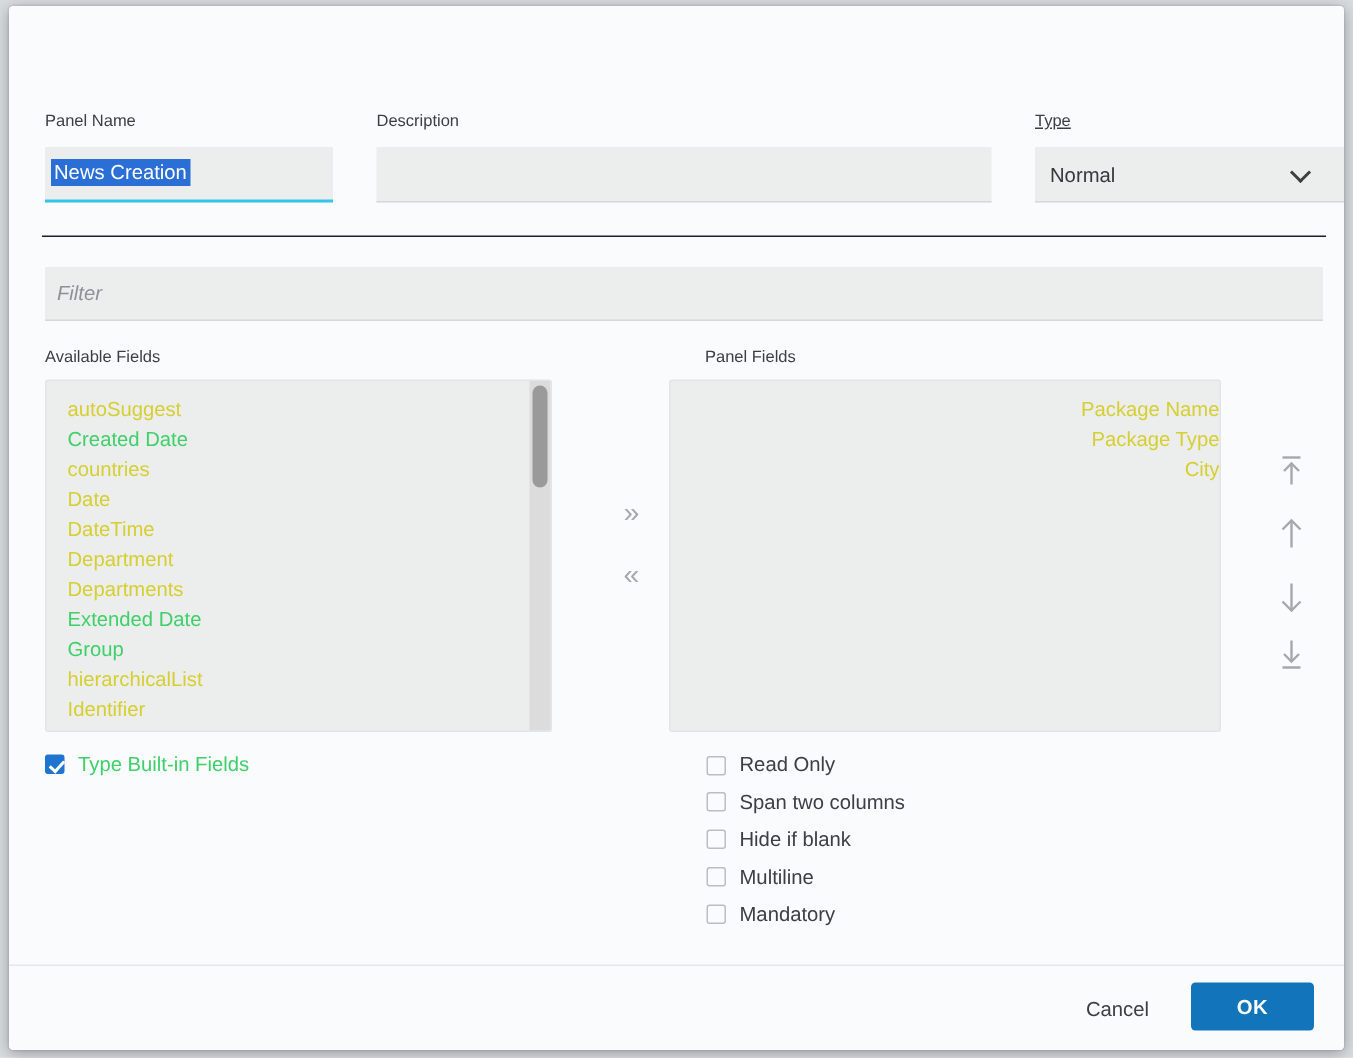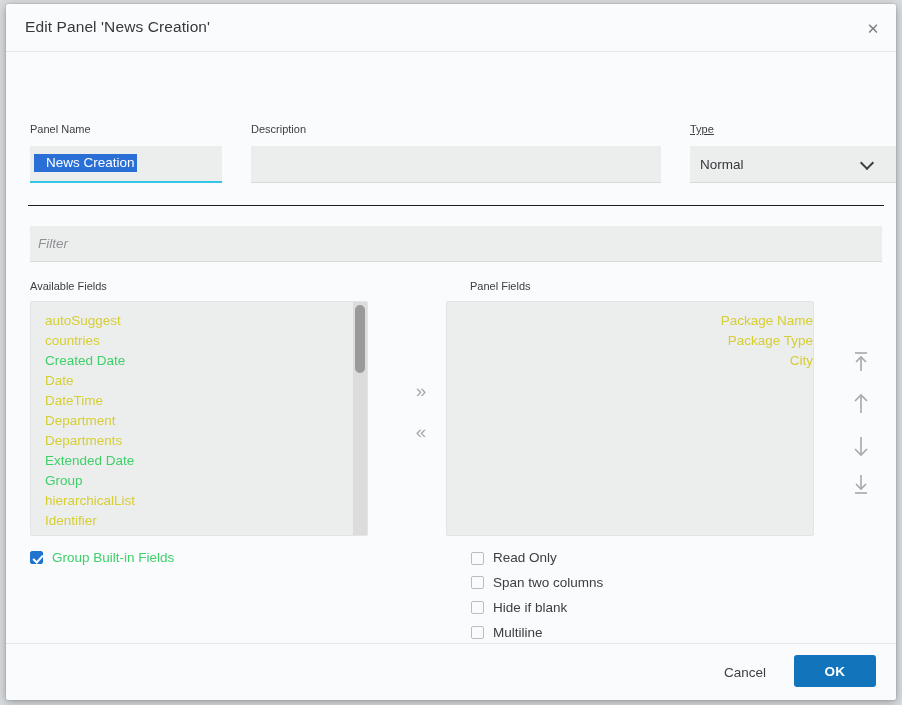--- a/index.html
+++ b/index.html
@@ -83,21 +83,21 @@
     width: 192px; height: 37px;
     background: #eceded;
     border-bottom: 2px solid #33c5e8;
   }
   #panel-name-sel {
     position: absolute;
     left: 4px; top: 8px;
     background: #2a6fd6;
     color: #ffffff;
     font-size: 13.5px;
-    padding: 1px 2px 2px 12px;
+    padding: 1px 2px 2px 2px;
     white-space: nowrap;
   }
 
   #desc-input {
     left: 245px; top: 94px;
     width: 410px; height: 37px;
   }
 
   #type-select {
     position: absolute;
@@ -295,24 +295,20 @@
     font-weight: bold;
     letter-spacing: 0.4px;
     cursor: pointer;
   }
 </style>
 </head>
 <body>
 
 <div class="dialog">
 
-  <div class="dlg-header">
-    <div class="dlg-title">Edit Panel 'News Creation'</div>
-    <button class="close-btn">✕</button>
-  </div>
 
   <div class="dlg-body">
 
     <div class="field-label" style="left:24px; top:71px;">Panel Name</div>
     <div id="panel-name-wrap">
       <span id="panel-name-sel">News Creation</span>
     </div>
 
     <div class="field-label" style="left:245px; top:71px;">Description</div>
     <input id="desc-input" class="txt-input" type="text" value="" style="">
@@ -324,22 +320,22 @@
     <span class="sel-chevron"></span>
 
     <div class="hrule"></div>
 
     <input id="filter-input" class="txt-input" type="text" placeholder="Filter" style="">
 
     <div id="avail-label" class="field-label">Available Fields</div>
     <div id="avail-list" class="listbox">
       <div class="list-items" id="avail-items">
           <div class="list-item li-yellow">autoSuggest</div>
+          <div class="list-item li-green">Created Date</div>
           <div class="list-item li-yellow">countries</div>
-          <div class="list-item li-green">Created Date</div>
           <div class="list-item li-yellow">Date</div>
           <div class="list-item li-yellow">DateTime</div>
           <div class="list-item li-yellow">Department</div>
           <div class="list-item li-yellow">Departments</div>
           <div class="list-item li-green">Extended Date</div>
           <div class="list-item li-green">Group</div>
           <div class="list-item li-yellow">hierarchicalList</div>
           <div class="list-item li-yellow">Identifier</div>
         </div>
       <div class="sb-track">
@@ -385,21 +381,21 @@
     <div class="reorder" id="move-bottom">
       <svg width="34" height="32" viewBox="0 0 34 32">
         <line x1="17" y1="6" x2="17" y2="20" stroke="#a4a9ad" stroke-width="1.6"></line>
         <polyline points="12,15 17,20 22,15" fill="none" stroke="#a4a9ad" stroke-width="1.6"></polyline>
         <line x1="11" y1="24" x2="23" y2="24" stroke="#a4a9ad" stroke-width="1.6"></line>
       </svg>
     </div>
 
     <div class="cb-row" id="cb-builtin">
       <span class="cb-box checked"></span>
-      <span class="cb-label">Group Built-in Fields</span>
+      <span class="cb-label">Type Built-in Fields</span>
     </div>
 
     <div class="cb-row" id="opt-readonly">
       <span class="cb-box"></span>
       <span class="cb-label">Read Only</span>
     </div>
     <div class="cb-row" id="opt-span">
       <span class="cb-box"></span>
       <span class="cb-label">Span two columns</span>
     </div>

